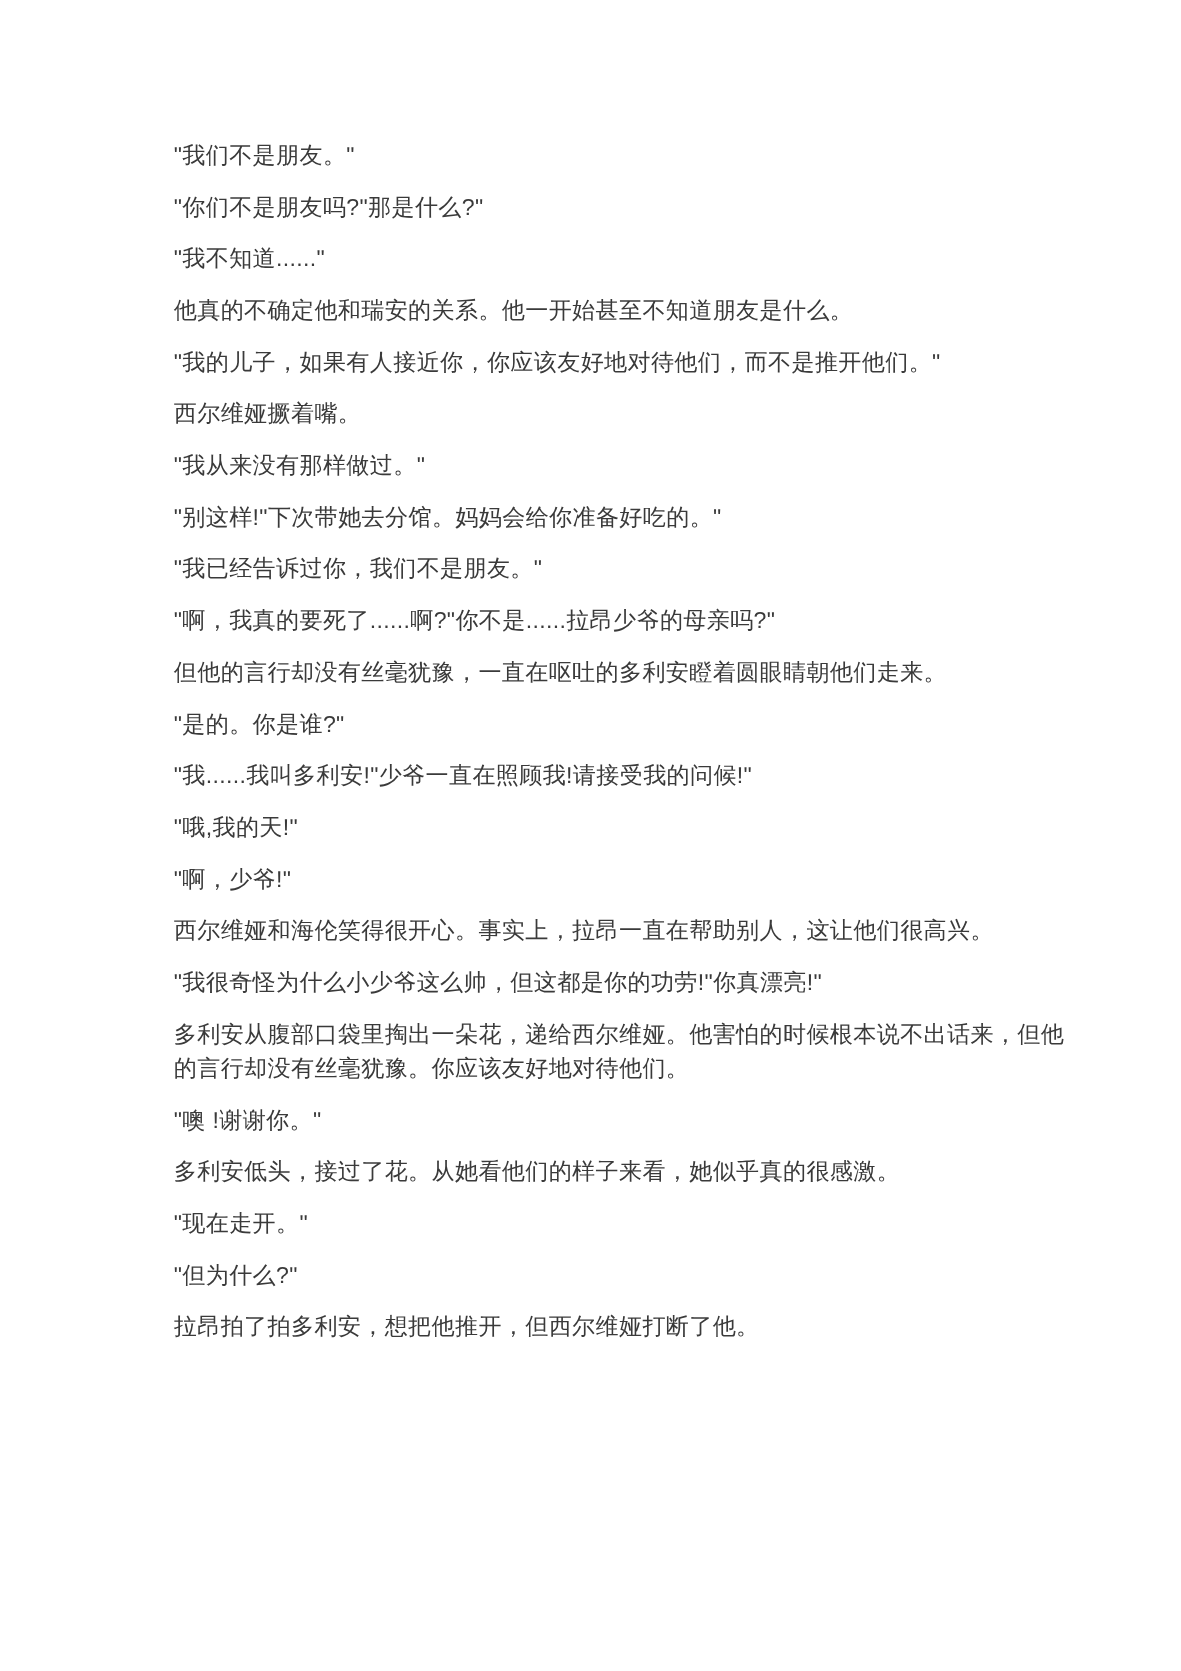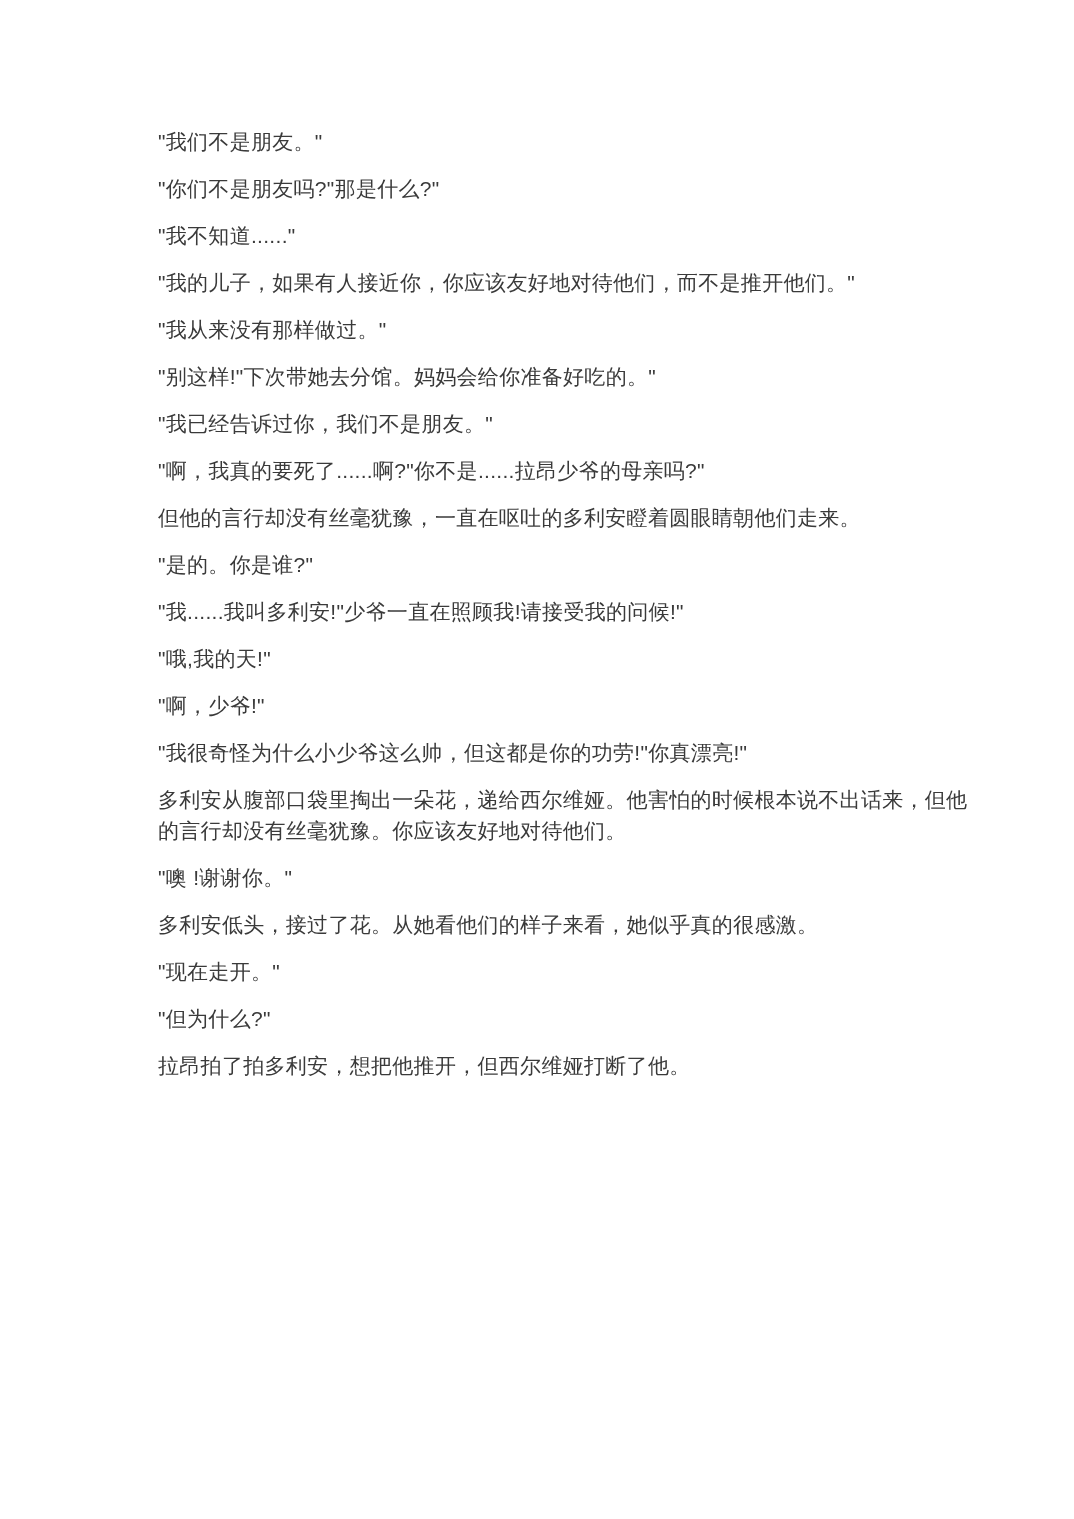--- a/index.html
+++ b/index.html
@@ -37,23 +37,25 @@
 <div class="page">
   <div class="content">
 
       <p>"我们不是朋友。"</p>
 
 
       <p>"你们不是朋友吗?"那是什么?"</p>
 
       <p>"我不知道......"</p>
 
+      <p>他真的不确定他和瑞安的关系。他一开始甚至不知道朋友是什么。</p>
 
       <p>"我的儿子，如果有人接近你，你应该友好地对待他们，而不是推开他们。"</p>
 
+      <p>西尔维娅撅着嘴。</p>
 
       <p>"我从来没有那样做过。"</p>
 
 
       <p>"别这样!"下次带她去分馆。妈妈会给你准备好吃的。"</p>
 
       <p>"我已经告诉过你，我们不是朋友。"</p>
 
       <p>"啊，我真的要死了......啊?"你不是......拉昂少爷的母亲吗?"</p>
 
@@ -61,20 +63,21 @@
 
       <p>"是的。你是谁?"</p>
 
       <p>"我......我叫多利安!"少爷一直在照顾我!请接受我的问候!"</p>
 
 
       <p>"哦,我的天!"</p>
 
       <p>"啊，少爷!"</p>
 
+      <p>西尔维娅和海伦笑得很开心。事实上，拉昂一直在帮助别人，这让他们很高兴。</p>
 
       <p>"我很奇怪为什么小少爷这么帅，但这都是你的功劳!"你真漂亮!"</p>
 
       <p>多利安从腹部口袋里掏出一朵花，递给西尔维娅。他害怕的时候根本说不出话来，但他的言行却没有丝毫犹豫。你应该友好地对待他们。</p>
 
       <p>"噢 !谢谢你。"</p>
 
       <p>多利安低头，接过了花。从她看他们的样子来看，她似乎真的很感激。</p>
 
       <p>"现在走开。"</p>

